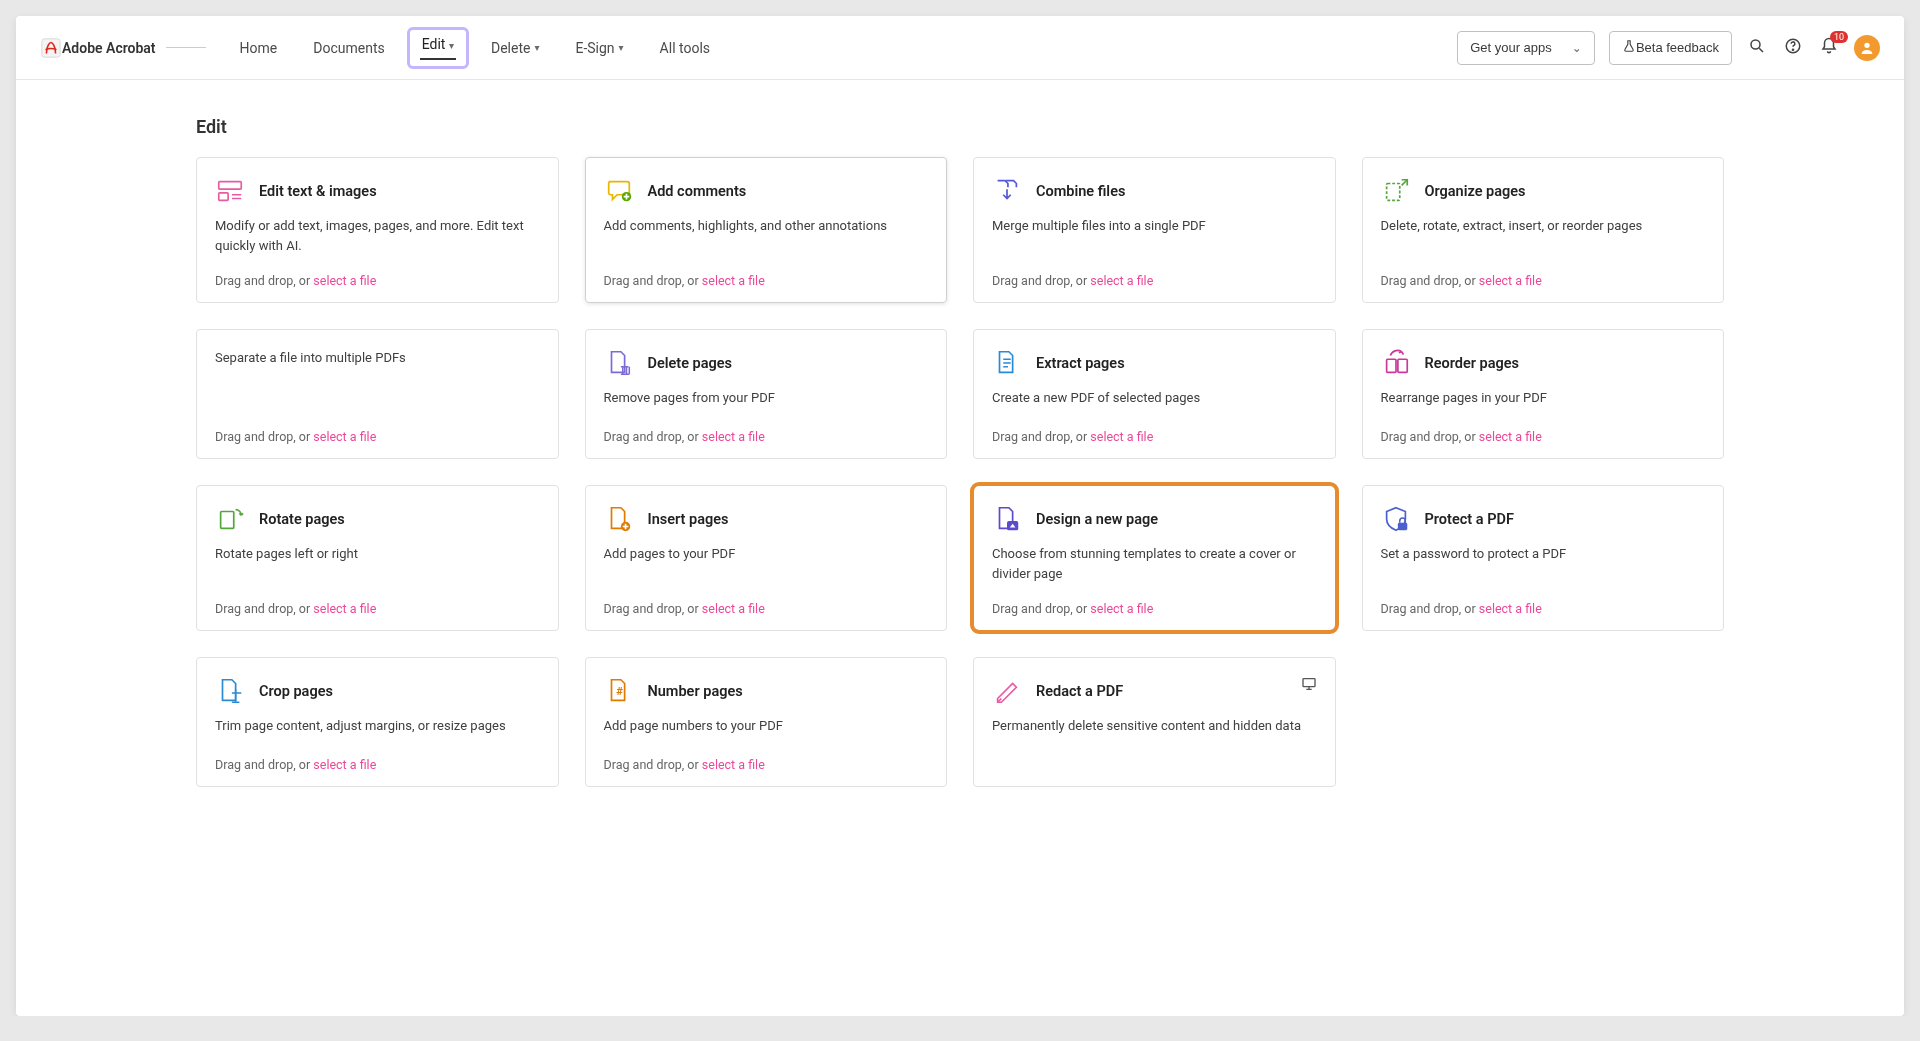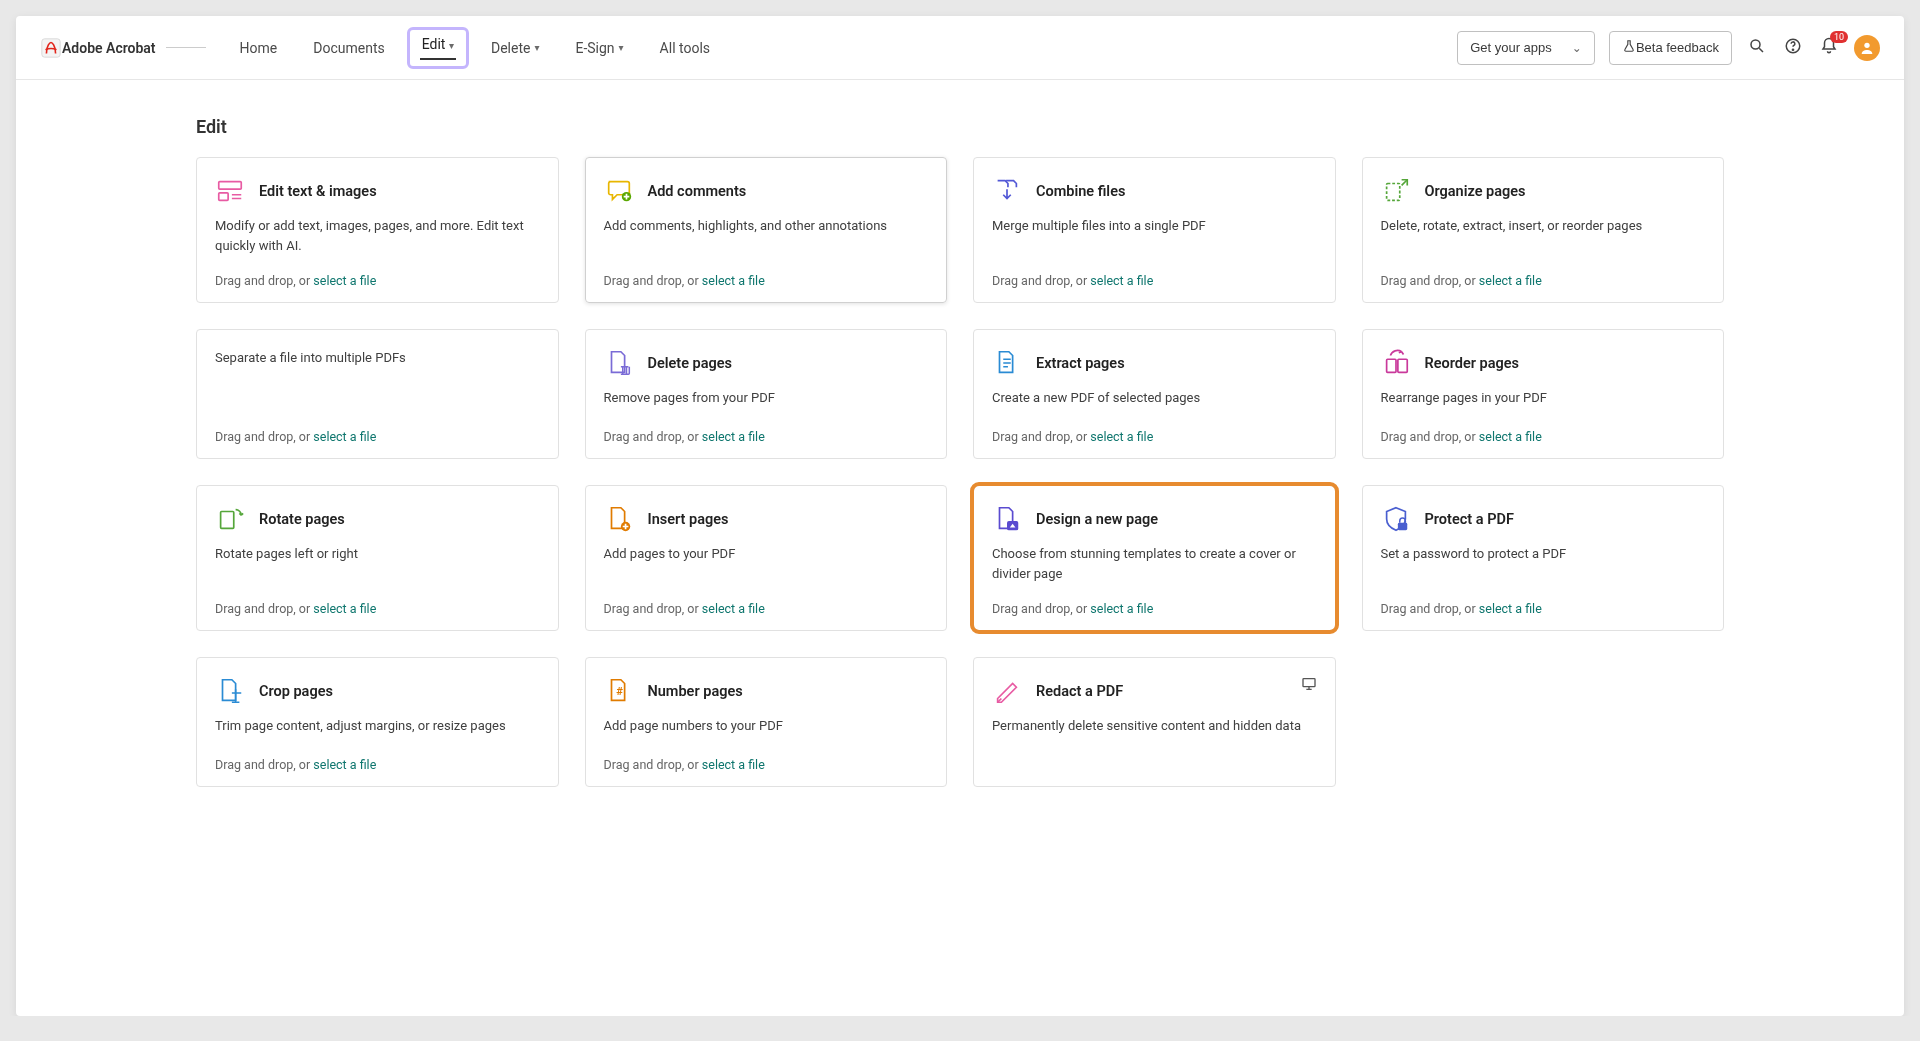--- a/index.html
+++ b/index.html
@@ -26,21 +26,21 @@
 .page-title { font-size: 18px; font-weight: 600; color: #333; margin: 12px 0 20px 0; }
 .grid { display: grid; grid-template-columns: repeat(4, 1fr); gap: 26px; }
 .card { border: 1px solid #e1e1e1; border-radius: 4px; padding: 18px 18px 14px 18px; position: relative; min-height: 130px; display: flex; flex-direction: column; }
 .card.sel { border: 1px solid #d0d0d0; box-shadow: 0 1px 4px rgba(0,0,0,0.12); }
 .card.hl { outline: 4px solid #e78b2f; outline-offset: -1px; border-radius: 6px; }
 .card-head { display: flex; align-items: center; gap: 14px; margin-bottom: 10px; }
 .tool-icon { width: 30px; height: 30px; flex: 0 0 30px; }
 .card-title { font-weight: 600; color: #222; font-size: 14.5px; }
 .card-desc { color: #404040; font-size: 13px; line-height: 1.5; }
 .card-foot { margin-top: auto; padding-top: 18px; font-size: 12.5px; color: #666; }
-.link { color: #0f766e; cursor: pointer; }
+.link { color: #ec4899; cursor: pointer; }
 .desktop-icon { position: absolute; top: 18px; right: 18px; color: #555; }
 
 @media (max-width: 1600px){ .content { padding: 24px 80px 40px 80px; } }
 </style>
 </head>
 <body>
 
 <div class="app-bg">
   <div class="app-window">
 

